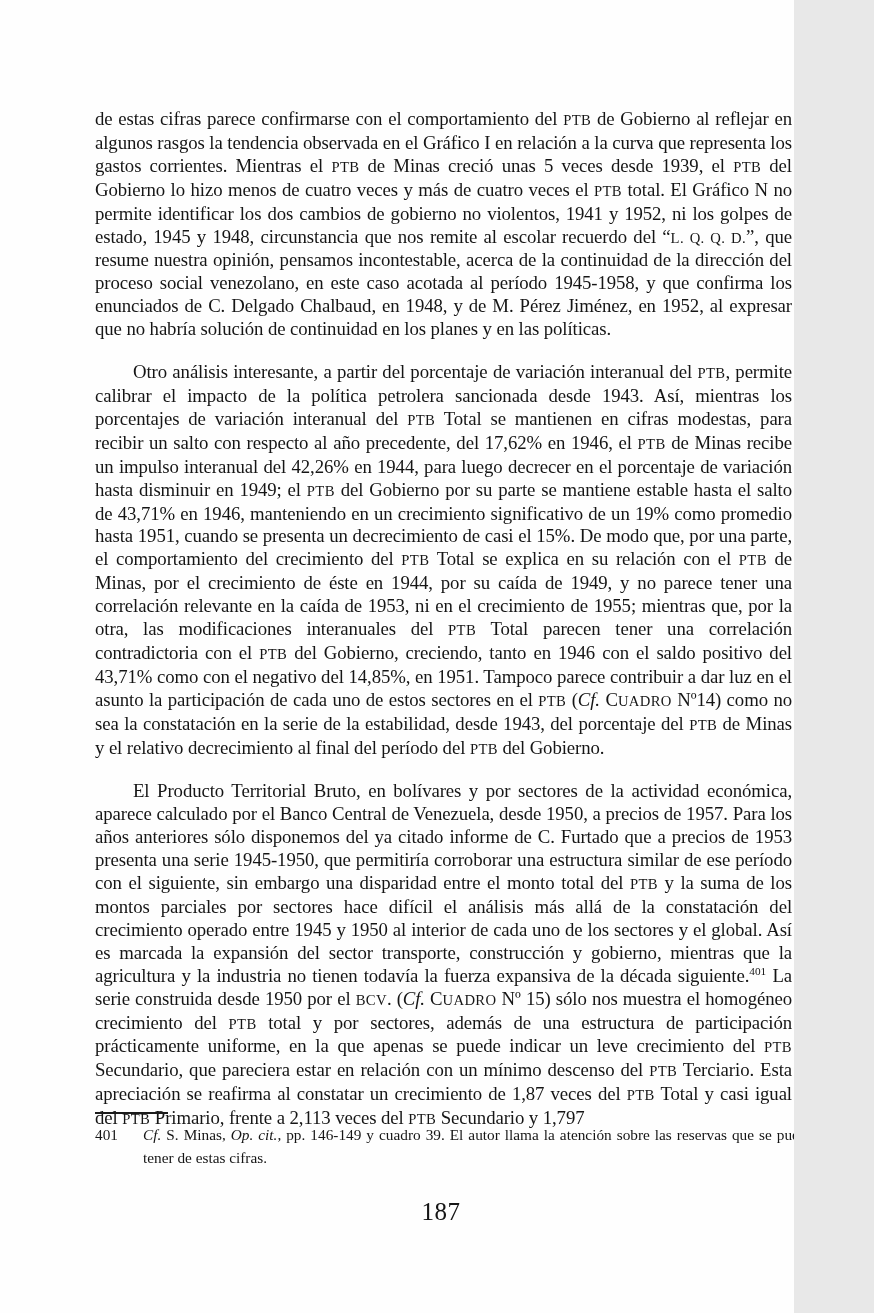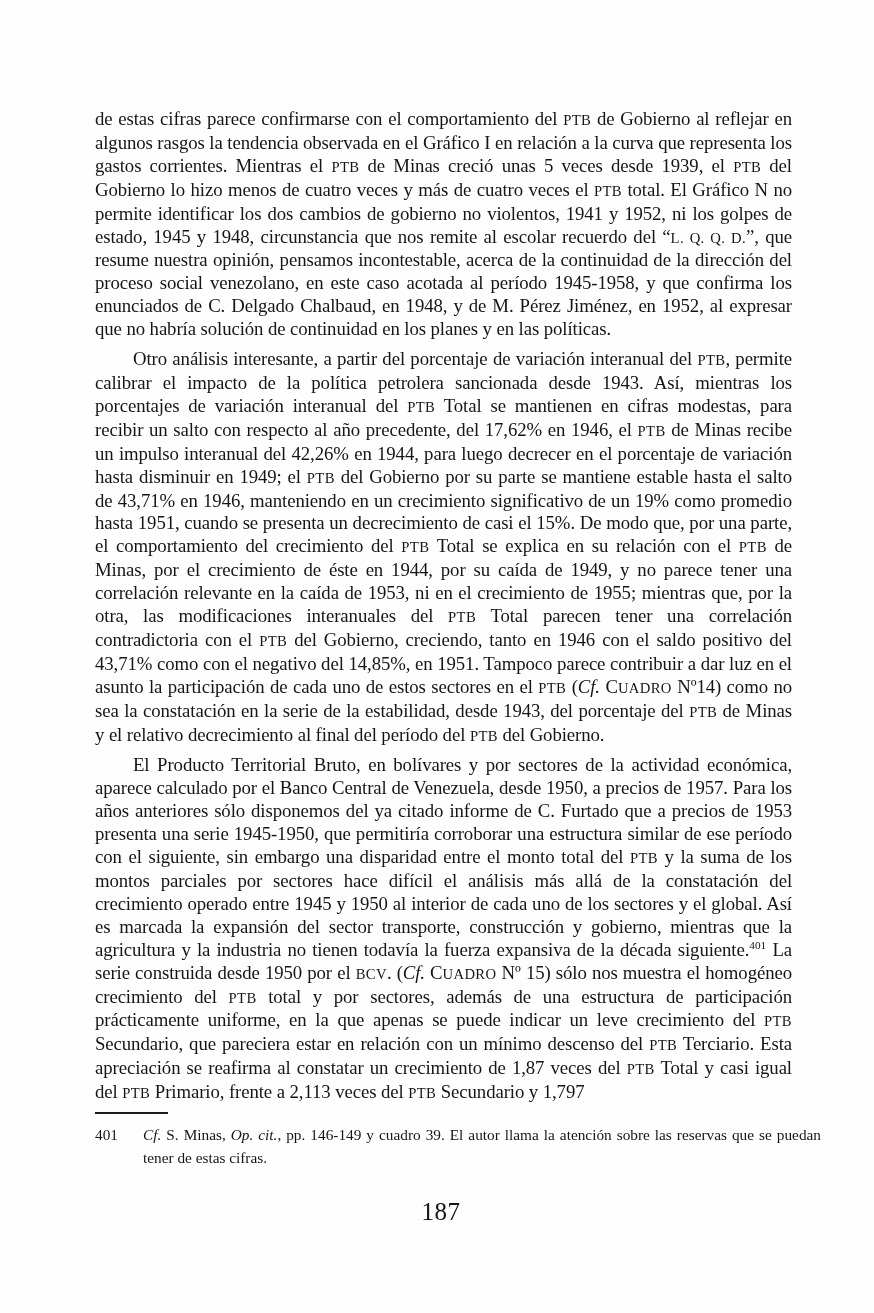--- a/index.html
+++ b/index.html
@@ -3,35 +3,35 @@
 <meta charset="utf-8">
 <style>
   * { margin: 0; padding: 0; box-sizing: border-box; }
   html, body { background: #e8e8e8; }
   body {
     width: 874px; height: 1313px;
     font-family: "Liberation Serif", "DejaVu Serif", serif;
   }
   .page {
     position: relative;
-    width: 874px; height: 1313px;
+    width: 794px; height: 1313px;
     background: #fefefe;
     color: #151515;
     overflow: hidden;
   }
   .body-text {
     position: absolute;
     left: 95px; top: 108px; width: 697px;
     font-size: 18.8px;
     line-height: 22.9px;
     text-align: justify;
     letter-spacing: -0.1px;
   }
   .para { margin: 0; }
-  .para.indent { text-indent: 38px; margin-top: 7px; }
+  .para.indent { text-indent: 38px; margin-top: 20px; }
   .sc { font-size: 0.78em; letter-spacing: 0.35px; }
   .it { font-style: italic; }
   .sup { vertical-align: super; font-size: 0.6em; line-height: 0; letter-spacing: 0; }
   .footnote {
     position: absolute;
     left: 95px; top: 1112px; width: 726px;
   }
   .footnote-rule {
     width: 73px; height: 0;
     border-top: 2px solid #1b1b1b;

